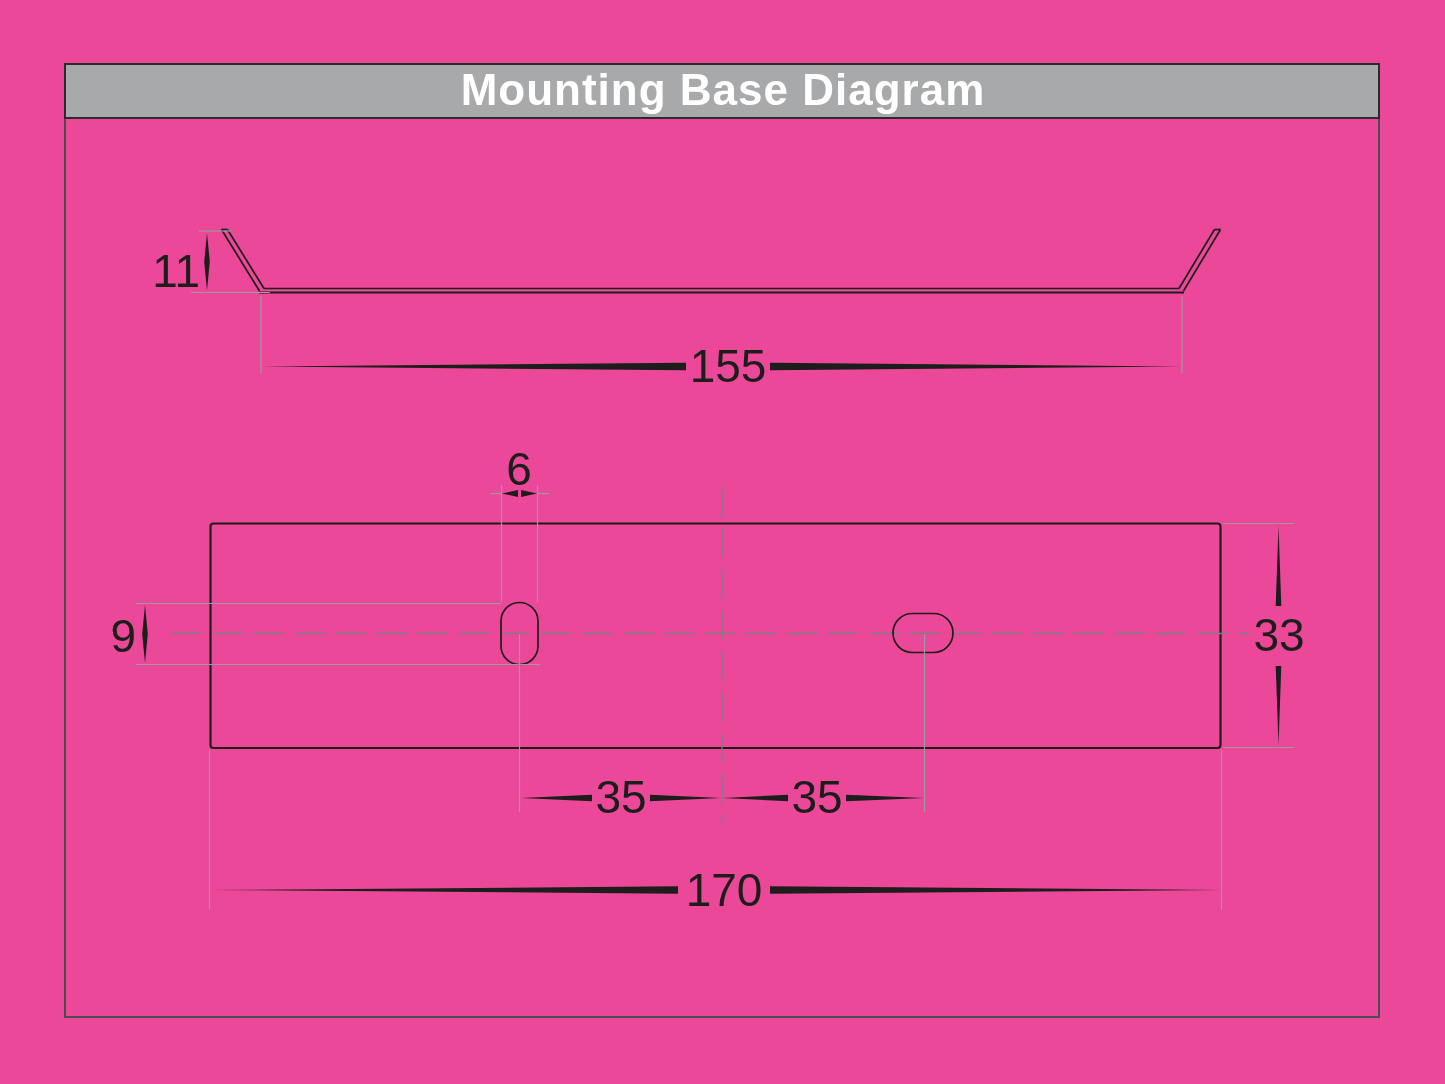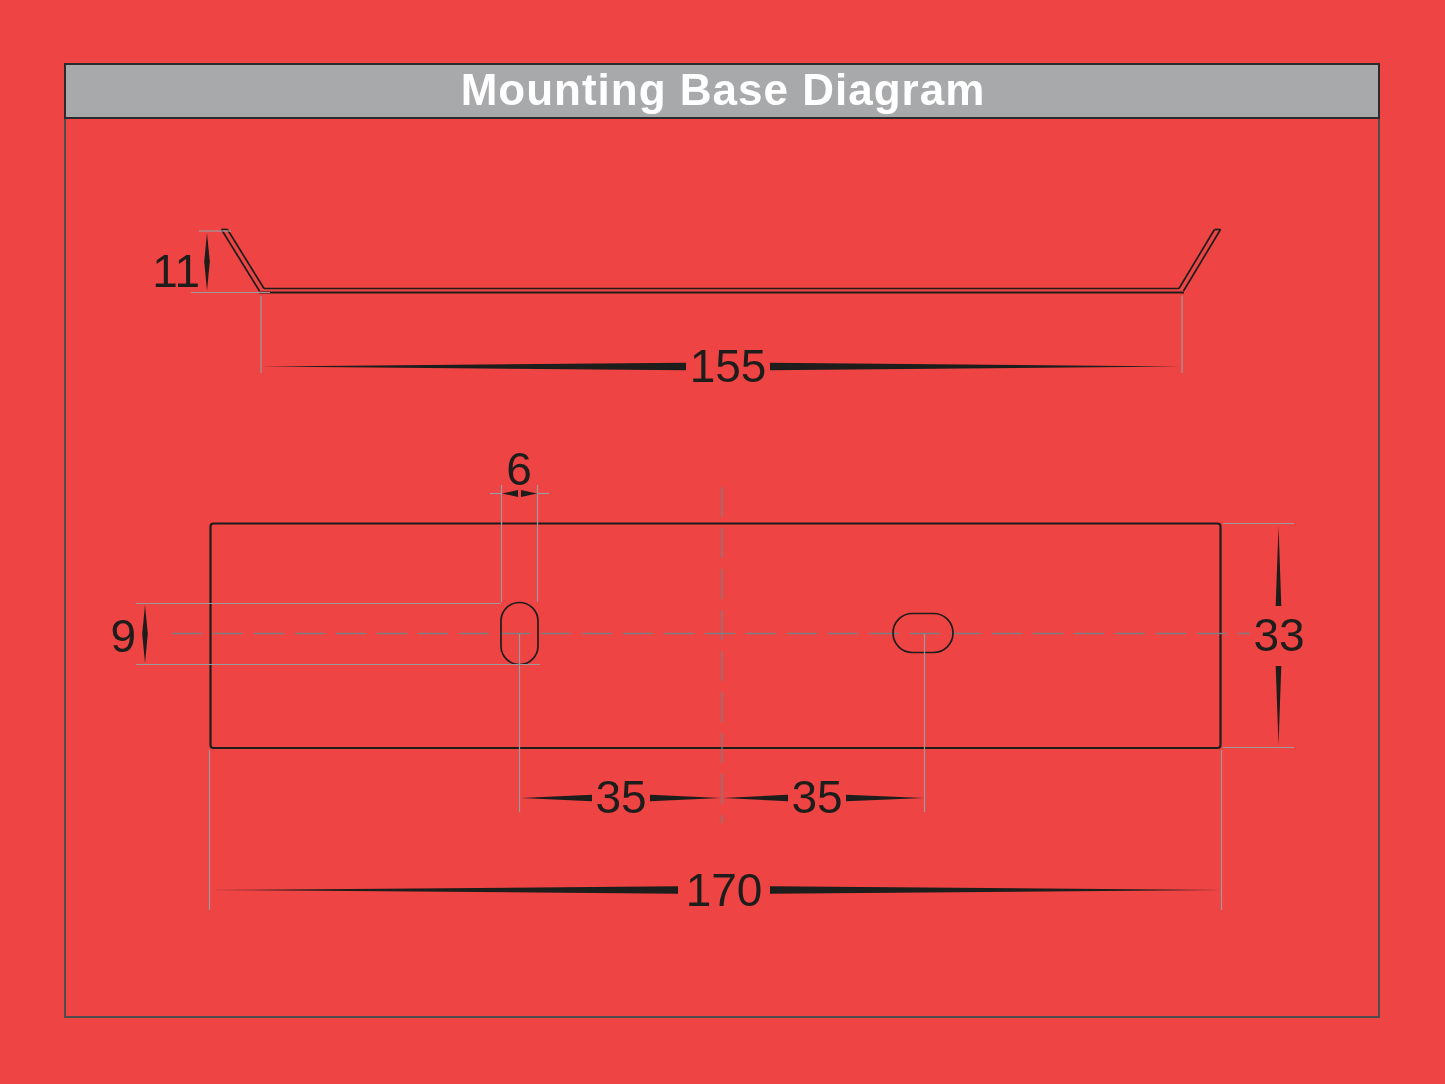--- a/index.html
+++ b/index.html
@@ -1,17 +1,17 @@
 <!DOCTYPE html>
 <html><head>
 <meta charset="utf-8">
 <style>
   html,body{margin:0;padding:0;background:#ffffff;}
   .page{
-    width:1445px;height:1084px;position:relative;background:#ef4444;
+    width:1445px;height:1084px;position:relative;background:#ec4899;
     font-family:"Liberation Sans", sans-serif;
   }
   svg{display:block;}
   
   .frame       {fill:none;stroke:#4d4d4f;stroke-width:2;}
   .titlebar    {stroke:#2b2b2d;stroke-width:2;}
   .title-text  {font-family:"Liberation Sans",sans-serif;font-weight:bold;font-size:44px;fill:#ffffff;letter-spacing:1px;}
   .thick       {fill:none;stroke:#1d1d1b;stroke-width:2.2;}
   .med         {fill:none;stroke:#1d1d1b;stroke-width:1.7;}
   .thin        {fill:none;stroke:#9b9b9e;stroke-width:1.2;}

